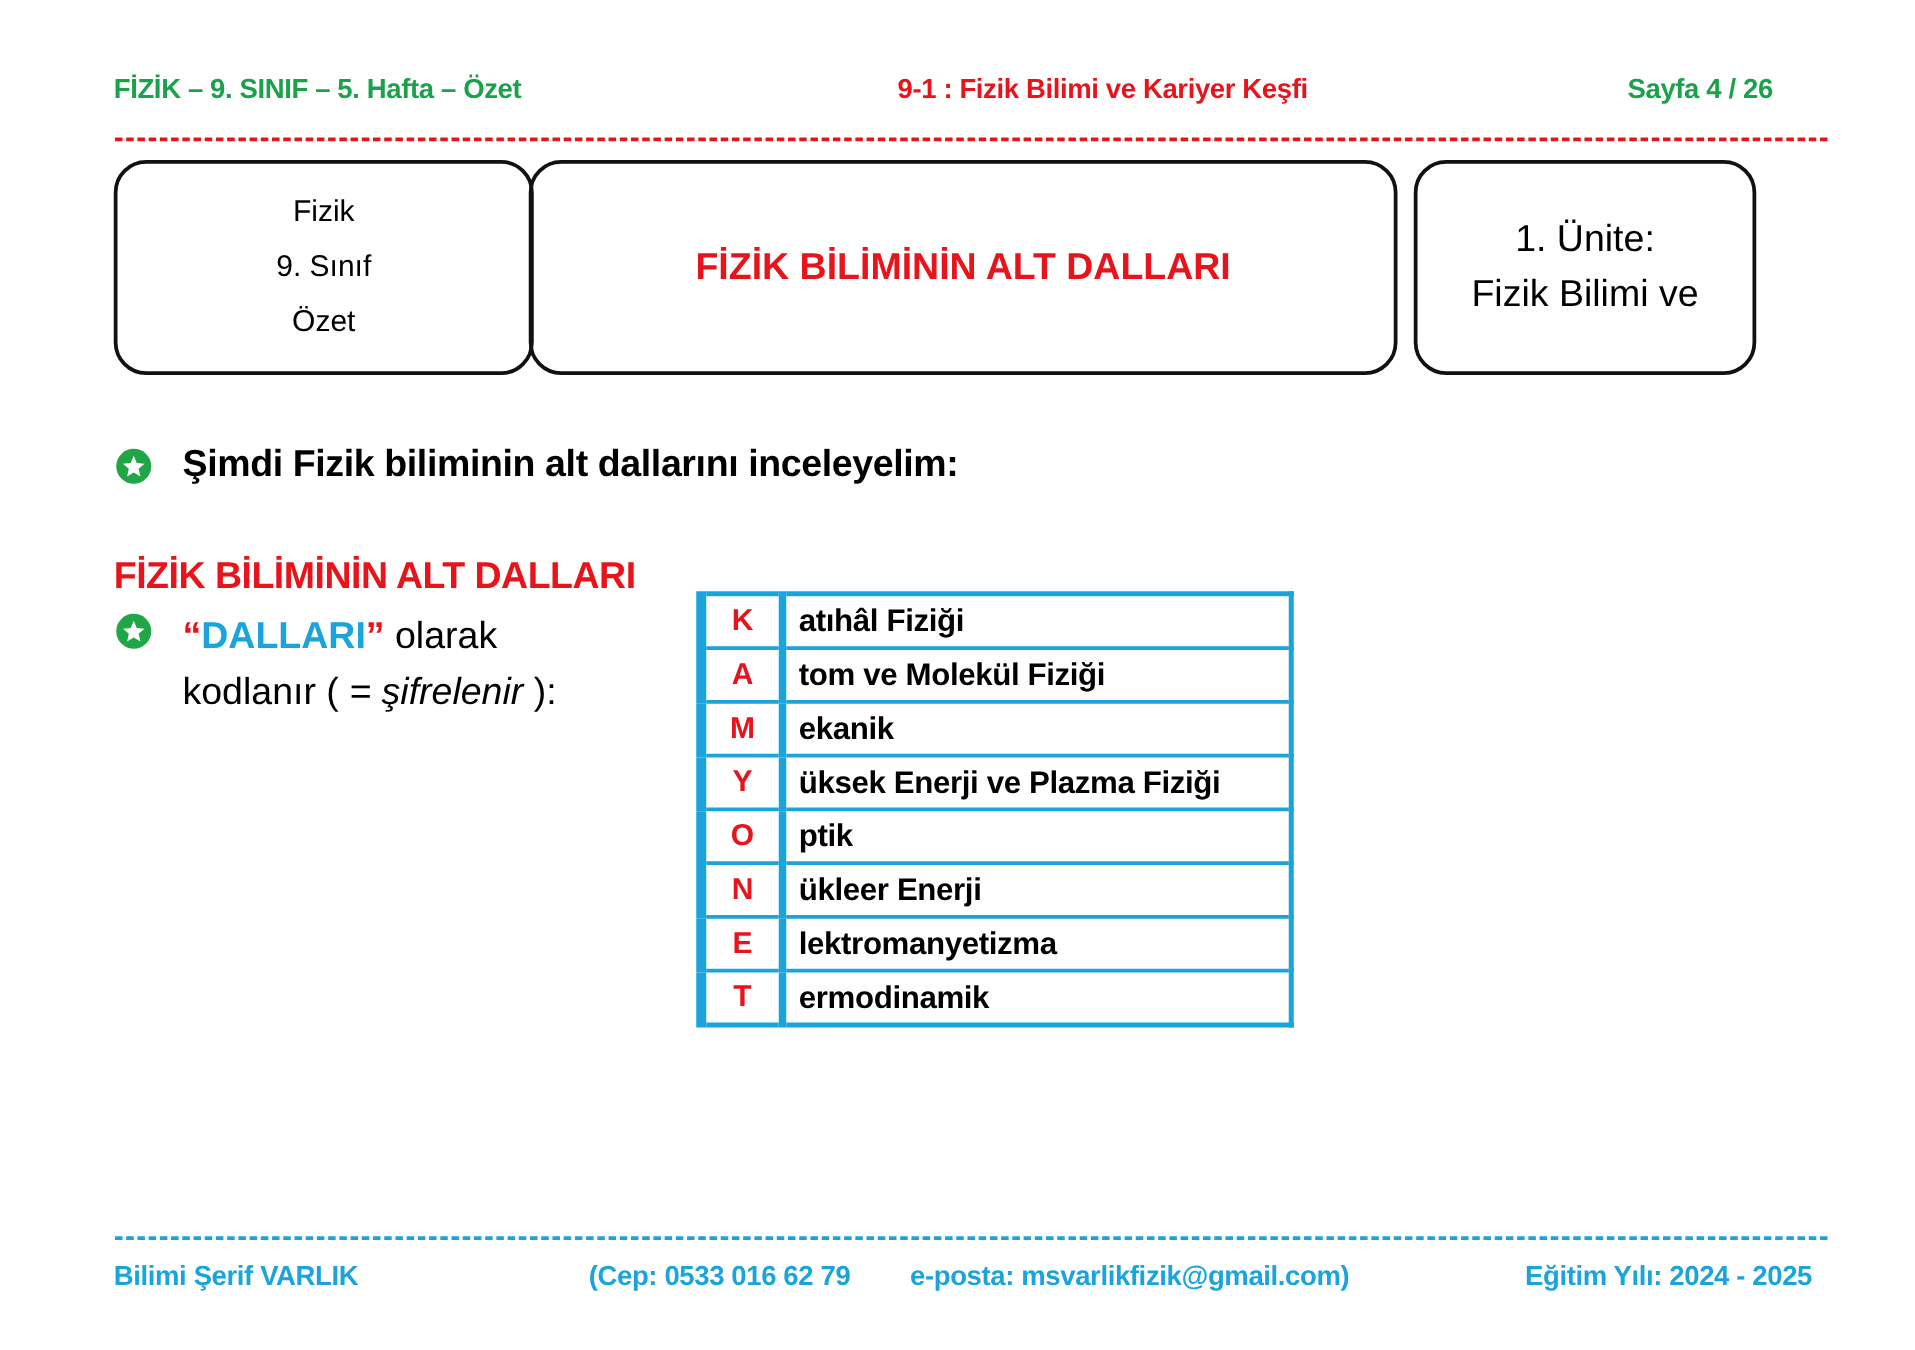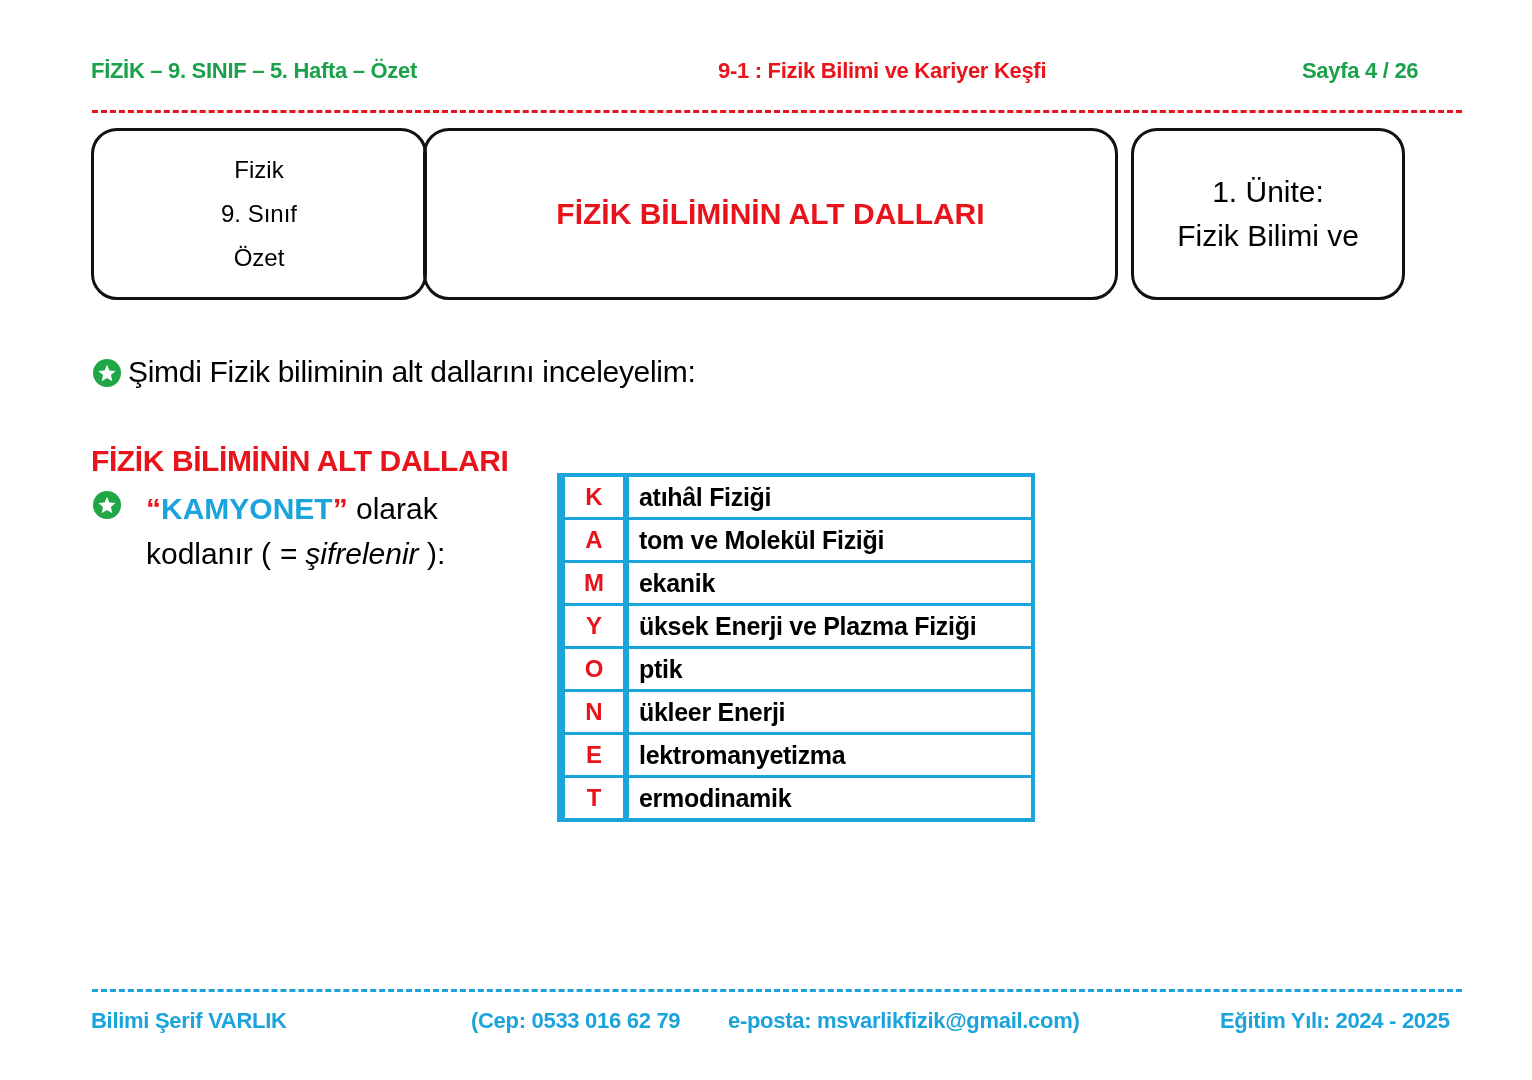--- a/index.html
+++ b/index.html
@@ -13,21 +13,21 @@
   .dash-line { left: 92px; width: 1370px; height: 0; }
   .dash-red { top: 110px; border-top: 3px dashed #e8141c; }
   .dash-blue { top: 989px; border-top: 3px dashed #1ba4dc; }
   .box { top: 128px; height: 172px; border: 3px solid #111; border-radius: 26px; box-sizing: border-box;
          display: flex; flex-direction: column; align-items: center; justify-content: center; text-align: center; }
   .box-left { left: 91px; width: 336px; font-size: 24px; line-height: 44px; }
   .box-center { left: 423px; width: 695px; font-size: 30px; font-weight: bold; line-height: 44px; }
   .box-right { left: 1131px; width: 274px; font-size: 30px; line-height: 44px; }
   .star { width: 28px; height: 28px; border-radius: 50%; background: #21a647; display: flex; align-items: center; justify-content: center; }
   .star svg { width: 20px; height: 20px; }
-  .intro { top: 355px; left: 128px; font-size: 30px; font-weight: normal; white-space: nowrap; letter-spacing: -0.3px; }
+  .intro { top: 355px; left: 146px; font-size: 30px; font-weight: bold; white-space: nowrap; letter-spacing: -0.3px; }
   .sec-title { top: 444px; left: 91px; font-size: 30px; font-weight: bold; white-space: nowrap; letter-spacing: -0.4px; }
   .code-text { top: 486px; left: 146px; font-size: 30px; line-height: 45px; white-space: nowrap; }
   .code-text b { font-weight: bold; }
   table.kam { position: absolute; left: 557px; top: 473px; border-collapse: collapse; border: 4px solid #1ba4dc; }
   table.kam td { border: 3px solid #1ba4dc; height: 40px; padding: 0; }
   table.kam td.letter { width: 58px; text-align: center; color: #e8141c; font-weight: bold; font-size: 24px;
                         border-left: 8px solid #1ba4dc; border-right: 6px solid #1ba4dc; }
   table.kam td.word { width: 392px; padding-left: 10px; font-weight: bold; font-size: 25px; white-space: nowrap; letter-spacing: -0.3px; }
   .ftr { top: 1008px; font-size: 22px; font-weight: bold; color: #1ba4dc; white-space: nowrap; letter-spacing: -0.3px; }
 </style>
@@ -60,21 +60,21 @@
 <div class="abs intro">Şimdi Fizik biliminin alt dallarını inceleyelim:</div>
 
 <div class="abs sec-title red">FİZİK BİLİMİNİN ALT DALLARI</div>
 
 <div class="abs star" style="left:93px; top:491px;">
   <svg viewBox="0 0 24 24">
       <polygon points="12,2 14.9,8.9 22.3,9.6 16.7,14.5 18.4,21.8 12,18 5.6,21.8 7.3,14.5 1.7,9.6 9.1,8.9" fill="#ffffff"></polygon>
     </svg>
 </div>
 <div class="abs code-text">
-  <div><b class="red">“</b><b class="blue">KAMYONET</b><b class="red">”</b><span> olarak</span></div>
+  <div><b class="red">“</b><b class="blue">DALLARI</b><b class="red">”</b><span> olarak</span></div>
   <div><span>kodlanır ( </span><i>= şifrelenir</i><span> ):</span></div>
 </div>
 
 <table class="kam">
   <tbody>
     <tr>
         <td class="letter">K</td>
         <td class="word">atıhâl Fiziği</td>
       </tr>
     <tr>

